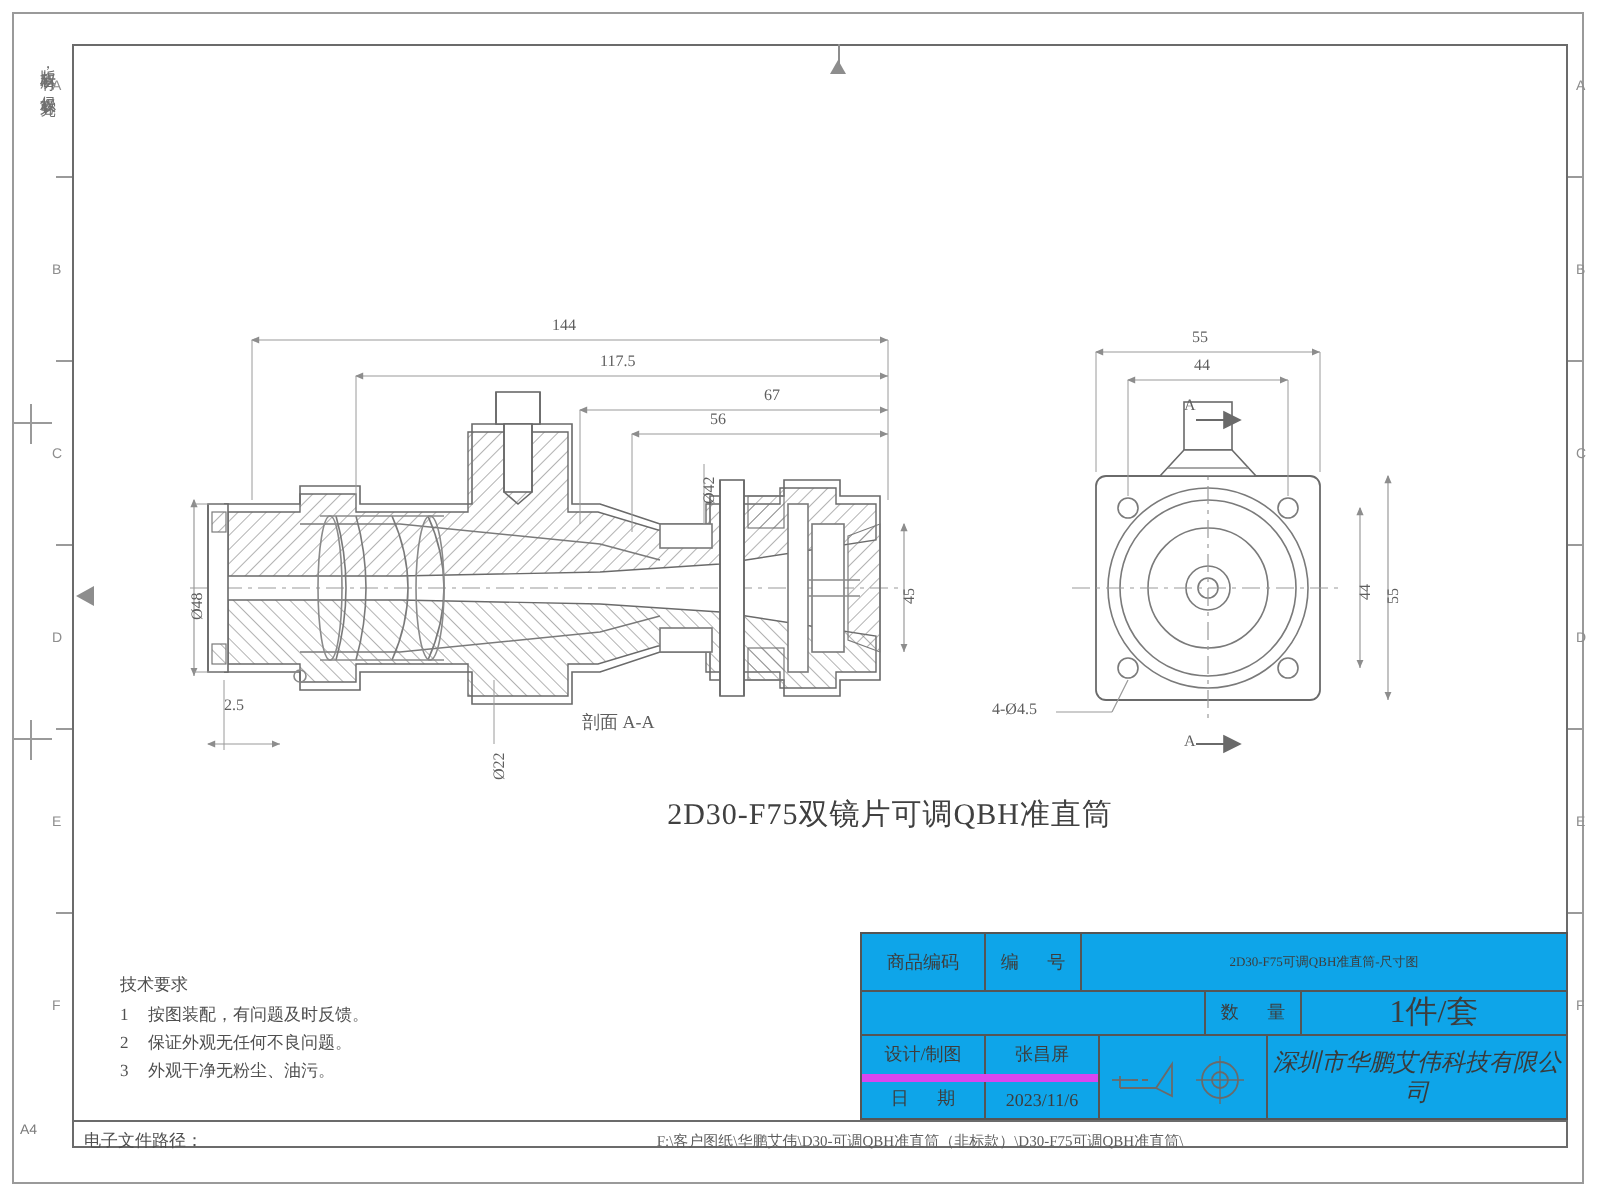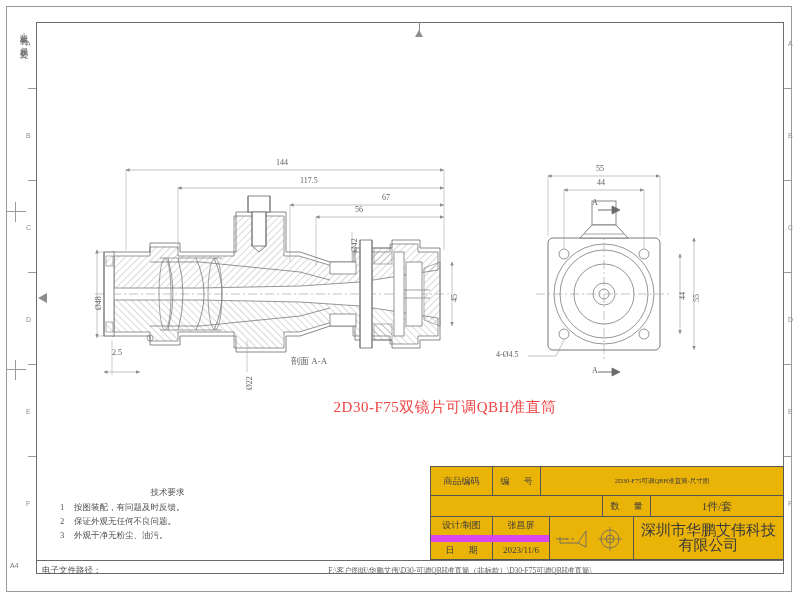--- a/index.html
+++ b/index.html
@@ -39,56 +39,56 @@
       font-size:8px;letter-spacing:1px;color:#6f6f6f;white-space:nowrap;}
 
   
   #drawing{position:absolute;left:0;top:0;width:800px;height:600px;}
 
   
   .dim{position:absolute;font-size:8px;color:#5e5e5e;white-space:nowrap;
        font-family:"Liberation Serif",serif;}
   .dim.rot{transform:rotate(-90deg);transform-origin:left top;}
   .main-title{position:absolute;left:300px;top:398px;width:290px;text-align:center;
-      font-size:15px;color:#ef4444;letter-spacing:.5px;white-space:nowrap;}
+      font-size:15px;color:#404040;letter-spacing:.5px;white-space:nowrap;}
   .sect-label{position:absolute;left:291px;top:355px;font-size:9px;color:#5e5e5e;}
   .mark-letter{position:absolute;font-size:8px;color:#5e5e5e;
       font-family:"Liberation Serif",serif;}
 
   
   .tech{position:absolute;left:60px;top:485px;font-size:8.5px;color:#4f4f4f;
         line-height:14px;}
-  .tech .hd{margin-bottom:1px;text-align:right;}
+  .tech .hd{margin-bottom:1px;}
   .tech .ln{white-space:nowrap;}
   .tech .num{display:inline-block;width:14px;}
 
   
   .pathline{position:absolute;left:36px;top:560px;width:748px;height:14px;
       border-top:1.1px solid #6b6b6b;}
   .path-label{position:absolute;left:42px;top:565px;font-size:8.5px;color:#4f4f4f;}
   .path-val{position:absolute;left:250px;top:566px;width:420px;text-align:center;
       font-size:7.5px;color:#5e5e5e;white-space:nowrap;}
 
   
   .tb{position:absolute;left:430px;top:466px;width:354px;height:94px;
       border:1.1px solid #555;box-sizing:border-box;
-      display:flex;flex-direction:column;background:#eab308;justify-content:center;}
+      display:flex;flex-direction:column;background:#0ea5e9;justify-content:center;}
   .tb-row{display:flex;flex:1;border-bottom:1px solid #555;}
   .tb-row:last-child{border-bottom:none;}
   .tb-c{border-right:1px solid #555;display:flex;align-items:center;
         justify-content:center;font-size:9px;color:#3d3d3d;
         box-sizing:border-box;overflow:hidden;white-space:nowrap;}
   .tb-c:last-child{border-right:none;}
   .sp{letter-spacing:6px;text-indent:6px;}
   .big{font-size:19px;letter-spacing:1px;color:#2f2f2f;}
   .tiny{font-size:6.5px;}
-  .co{font-size:15px;color:#3a3a3a;line-height:15px;text-align:center;
-      white-space:normal;}
+  .co{font-size:12px;color:#3a3a3a;line-height:15px;text-align:center;
+      white-space:normal;font-style:italic;}
   .proj-split{display:flex;flex-direction:column;flex:1;}
-  .proj-split .half{flex:1;display:flex;border-bottom:7px solid #d946ef;}
+  .proj-split .half{flex:1;display:flex;border-bottom:4px solid #d946ef;}
   .proj-split .half:last-child{border-bottom:none;}
 </style>
 </head>
 <body>
 
 <div id="sheet">
 
   <div class="outer-border"></div>
   <div class="inner-border"></div>
 
@@ -306,21 +306,21 @@
     <div class="tb-row" style="flex:0 0 28px">
       <div class="tb-c" style="width:62px">商品编码</div>
       <div class="tb-c sp" style="width:48px">编    号</div>
       <div class="tb-c tiny" style="flex:1">2D30-F75可调QBH准直筒-尺寸图</div>
     </div>
 
     <div class="tb-row" style="flex:0 0 20px">
       <div class="tb-c" style="width:62px;border-right:none"></div>
       <div class="tb-c" style="width:110px"></div>
       <div class="tb-c sp" style="width:48px">数    量</div>
-      <div class="tb-c" style="flex:1;font-size:11px">1件/套</div>
+      <div class="tb-c" style="flex:1;font-size:16px">1件/套</div>
     </div>
 
 
     <div class="tb-row" style="flex:1">
       <div class="proj-split" style="flex:0 0 118px;border-right:1px solid #555">
         <div class="half">
           <div class="tb-c" style="width:62px">设计/制图</div>
           <div class="tb-c" style="flex:1;border-right:none">张昌屏</div>
         </div>
         <div class="half">

